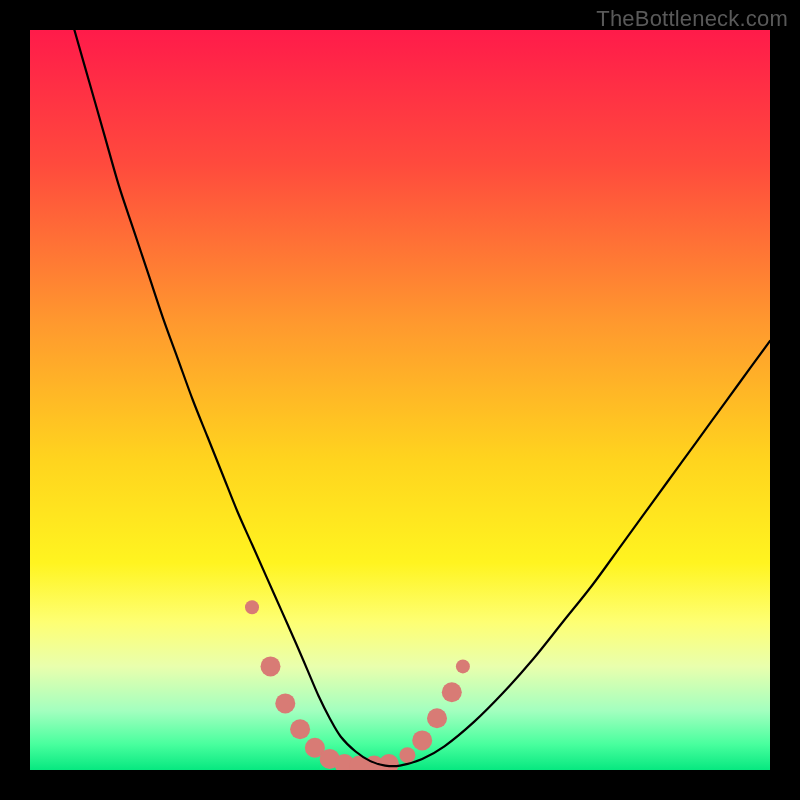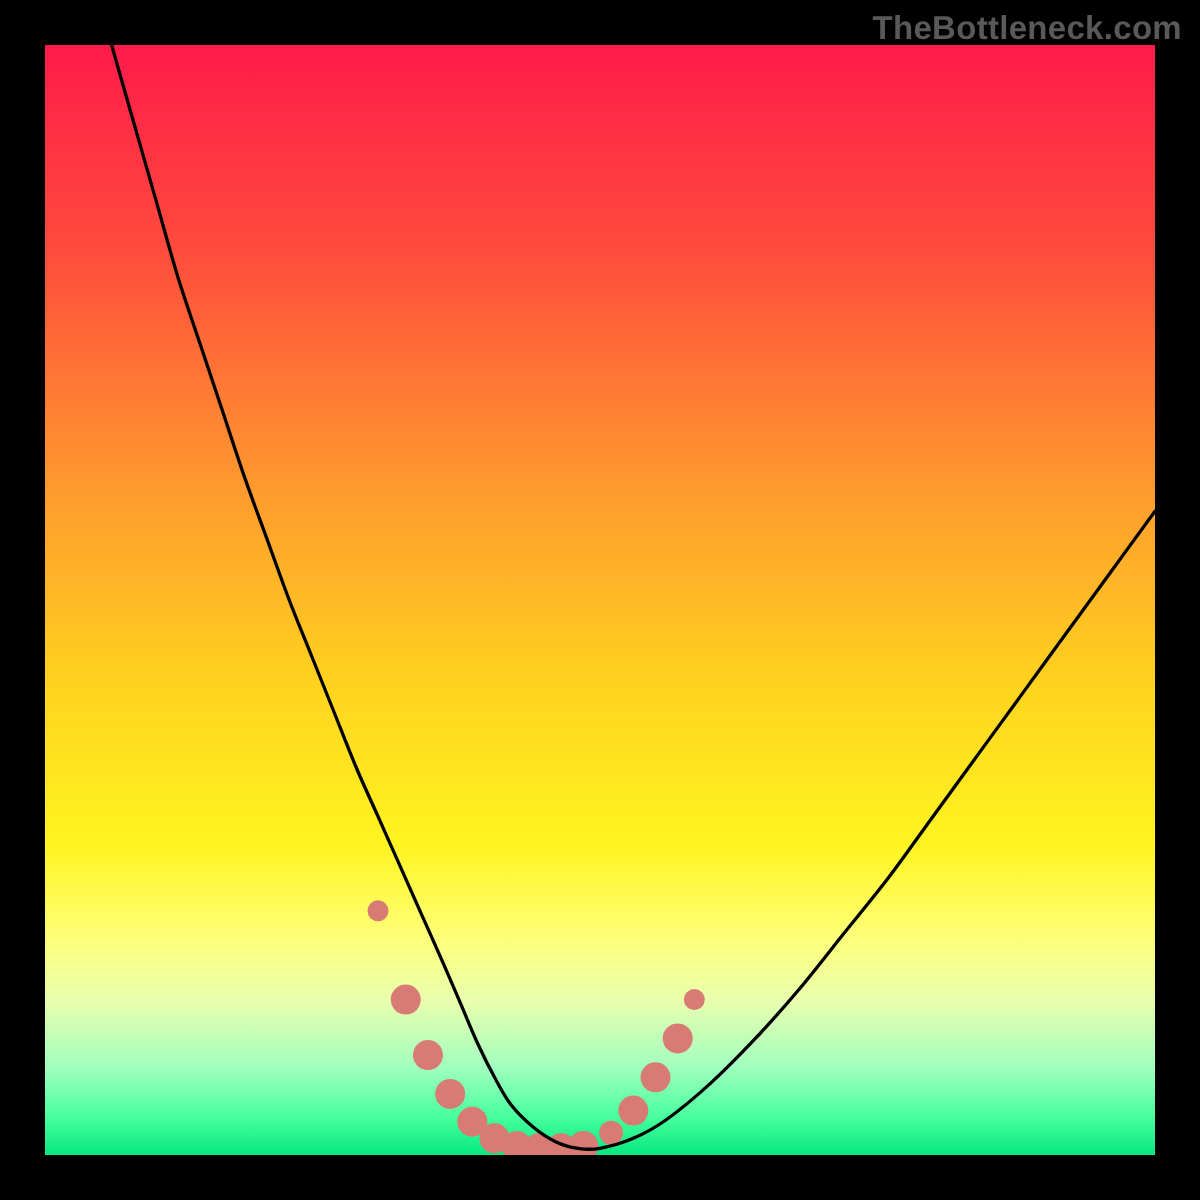--- a/index.html
+++ b/index.html
@@ -35,21 +35,21 @@
     inset: 0;
     width: 100%;
     height: 100%;
   }
   .watermark {
     position: absolute;
     top: 6px;
     right: 12px;
     font-size: 22px;
     color: #595959;
-    font-weight: 700;
+    font-weight: 400;
     letter-spacing: 0.2px;
   }
 </style>
 </head>
 <body>
 
 <div class="frame">
 
   <div class="plot">
     <svg class="gradient" viewBox="0 0 740 740" preserveAspectRatio="none">

